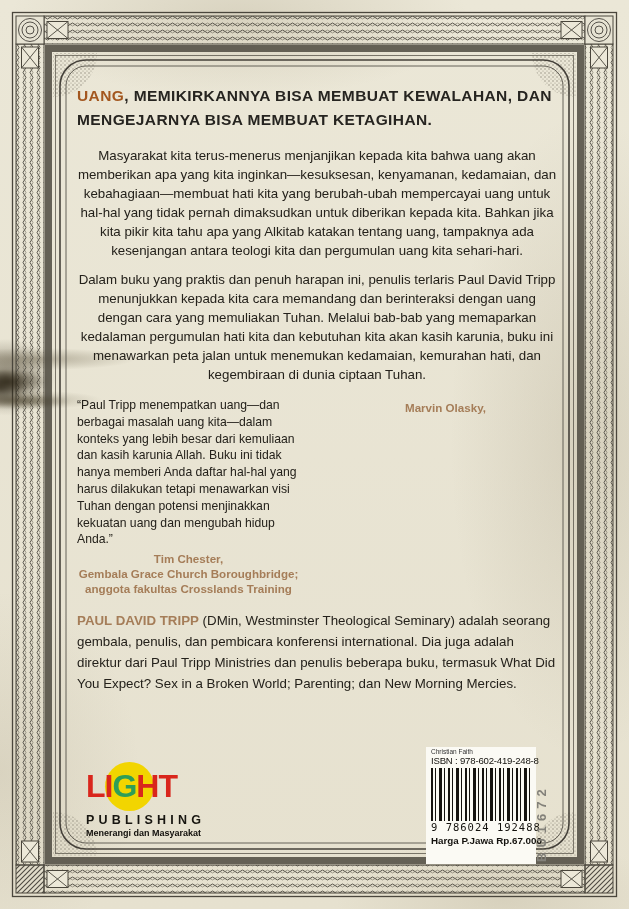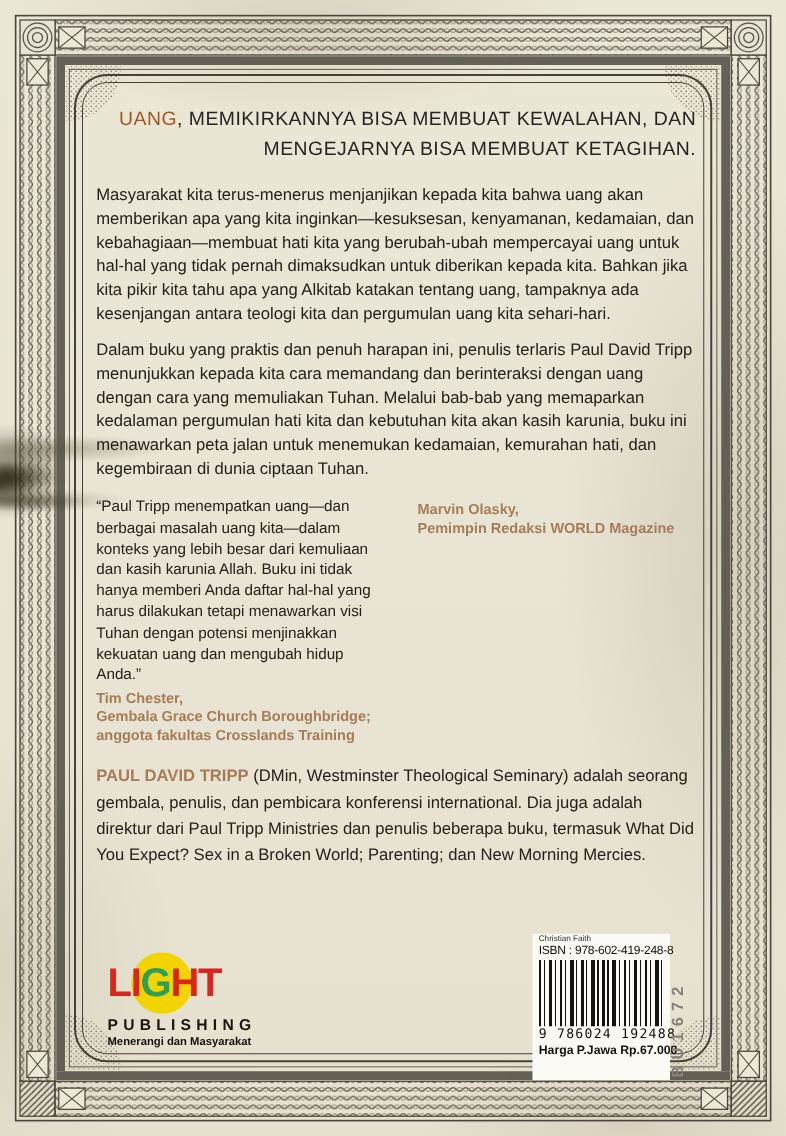--- a/index.html
+++ b/index.html
@@ -13,30 +13,30 @@
       radial-gradient(ellipse 110px 14px at 4% 44%, rgba(80,70,45,.30), rgba(80,70,45,0) 70%),
       radial-gradient(ellipse 180px 430px at 93% 48%, rgba(140,128,100,.20), rgba(140,128,100,0) 75%),
       radial-gradient(ellipse 320px 110px at 38% 2%, rgba(150,138,108,.22), rgba(150,138,108,0) 72%),
       radial-gradient(ellipse 240px 90px at 80% 99%, rgba(150,138,108,.18), rgba(150,138,108,0) 70%),
       radial-gradient(ellipse 200px 260px at 0% 85%, rgba(140,128,100,.15), rgba(140,128,100,0) 70%),
       linear-gradient(#ebe7d7,#e6e1cf);
   }
   svg.frame{position:absolute;left:0;top:0;z-index:1;}
   .smudge{position:absolute;z-index:2;pointer-events:none;}
   .content{position:absolute;left:77px;top:84px;width:480px;z-index:3;}
-  .headline{margin:0;text-align:right;font-size:15.5px;font-weight:normal;
+  .headline{margin:0;text-align:left;font-size:15.5px;font-weight:bold;
     line-height:24px;letter-spacing:.4px;color:#262420;}
   .headline .hl{color:#a3571f;}
-  .body-p{margin:14px 0 0 0;font-size:13.3px;line-height:19px;}
+  .body-p{margin:14px 0 0 0;font-size:13.3px;line-height:19px;text-align:center;}
   .body-p.second{margin-top:10px;}
   .quotes{display:flex;gap:34px;margin-top:13px;}
   .quote-col{flex:1;min-width:0;}
   .q-text{margin:0;font-size:12.2px;line-height:16.8px;}
   .q-attr{margin:3px 0 0 0;font-size:11.6px;line-height:15px;font-weight:bold;color:#a57d58;}
-  .q-attr span{display:block;}
+  .q-attr span{display:block;text-align:center;}
   .bio{margin:14px 0 0 0;font-size:13.3px;line-height:21px;}
   .bio .bio-name{font-weight:bold;color:#a57d58;}
   .footer-el{position:absolute;z-index:4;}
   .logo{left:86px;top:764px;width:120px;}
   .logo-word{position:relative;height:46px;}
   .logo-circle{position:absolute;left:19px;top:-2px;width:49px;height:49px;
     border-radius:50%;background:#f2d500;z-index:0;}
   .logo-letters{position:relative;z-index:1;font-size:32px;line-height:44px;
     font-weight:bold;letter-spacing:-1px;color:#d9261c;}
   .logo-letters .g{color:#2f9e57;font-weight:600;}
@@ -163,21 +163,20 @@
       <div class="quote-col">
         <p class="q-text">“Paul Tripp menempatkan uang—dan berbagai masalah uang kita—dalam konteks yang lebih besar dari kemuliaan dan kasih karunia Allah. Buku ini tidak hanya memberi Anda daftar hal-hal yang harus dilakukan tetapi menawarkan visi Tuhan dengan potensi menjinakkan kekuatan uang dan mengubah hidup Anda.”</p>
         <p class="q-attr">
           <span>Tim Chester,</span>
           <span>Gembala Grace Church Boroughbridge; anggota fakultas Crosslands Training</span>
         </p>
       </div>
       <div class="quote-col">
         <p class="q-attr">
           <span>Marvin Olasky,</span>
-          <span>Pemimpin Redaksi WORLD Magazine</span>
         </p>
       </div>
     </div>
 
     <p class="bio"><span class="bio-name">PAUL DAVID TRIPP</span><span> (DMin, Westminster Theological Seminary) adalah seorang gembala, penulis, dan pembicara konferensi international. Dia juga adalah direktur dari Paul Tripp Ministries dan penulis beberapa buku, termasuk What Did You Expect? Sex in a Broken World; Parenting; dan New Morning Mercies.</span></p>
   </div>
 
   <div class="footer-el logo">
     <div class="logo-word">
       <div class="logo-circle"></div>

